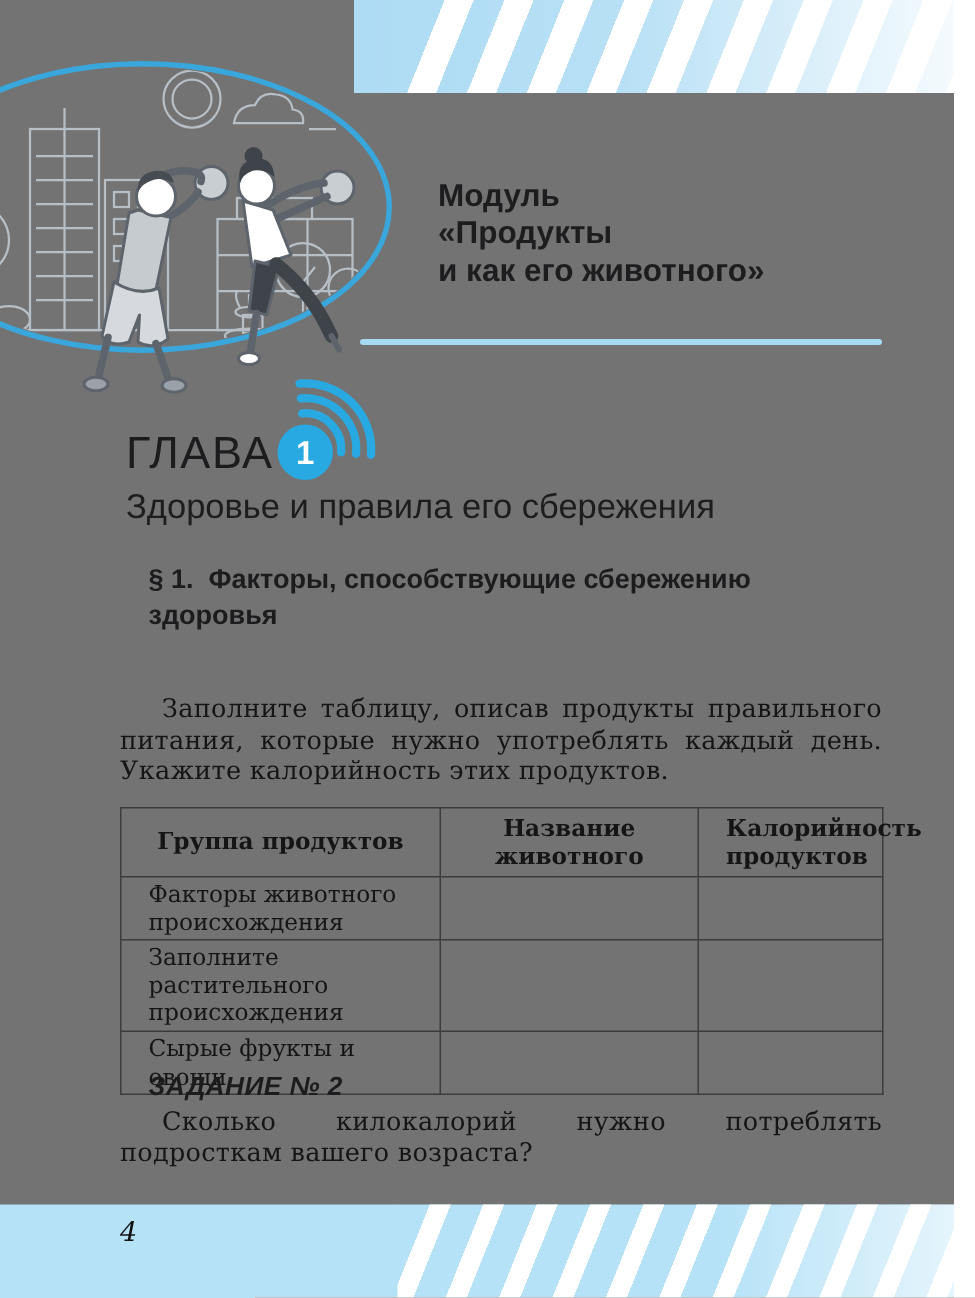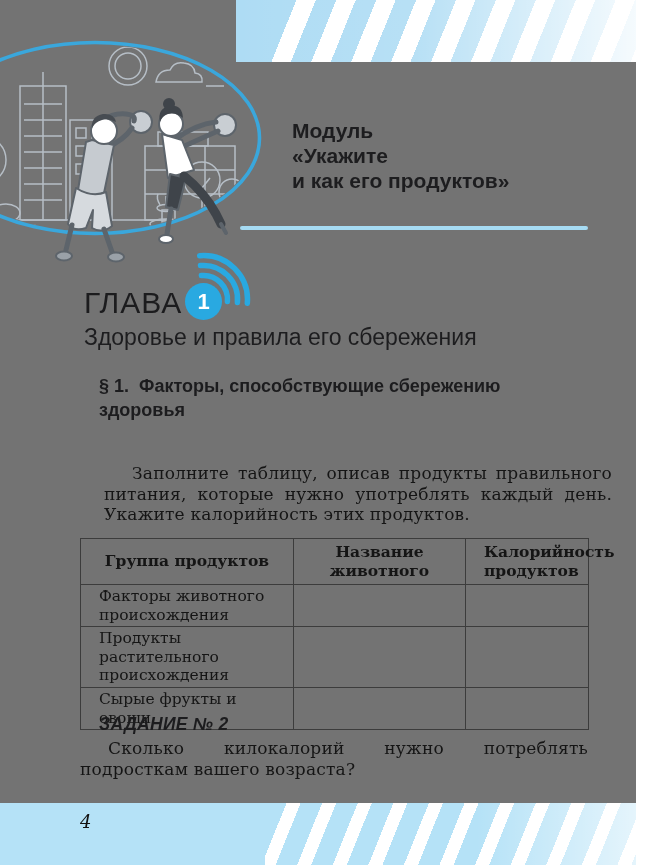--- a/index.html
+++ b/index.html
@@ -46,21 +46,21 @@
   .task-label{
     position:absolute;left:99px;font-size:17.5px;font-weight:700;font-style:italic;color:#1c1c1e;letter-spacing:.3px;
   }
   .task1-label{top:440px;}
   .task2-label{top:714px;}
   .body-text{
     position:absolute;left:80px;width:508px;margin:0;
     font-family:"DejaVu Serif",serif;font-size:17px;line-height:20.5px;letter-spacing:.2px;
     text-align:justify;text-indent:28px;color:#151515;
   }
-  .task1-text{top:463px;margin-left:24px;}
+  .task1-text{top:463px;}
   .task2-text{top:738px;}
   
   .products-table{
     position:absolute;left:80px;top:538px;width:508px;border-collapse:collapse;table-layout:fixed;
     font-family:"DejaVu Serif",serif;font-size:15.5px;color:#151515;
   }
   .products-table th,.products-table td{border:1.5px solid #3c3c3c;padding:2px 18px;}
   .products-table th{font-weight:700;text-align:center;vertical-align:middle;height:41px;line-height:1.18;}
   .products-table td{vertical-align:top;text-align:left;line-height:1.2;}
   .col-group{width:213px;}.col-name{width:172px;}.col-cal{width:123px;}
@@ -182,22 +182,22 @@
       <path d="M250 146 L266 150 L258 182 L246 179 Z" fill="#3f444a"></path>
       <path d="M264 148 Q284 164 296 186 L301 196" fill="none" stroke="#3f444a" stroke-width="9"></path>
       <path d="M301 196 L306 205" fill="none" stroke-width="4"></path>
       <path d="M251 181 L247 206" fill="none" stroke-width="5"></path>
       <ellipse cx="246" cy="211" rx="7" ry="4" fill="#ffffff"></ellipse>
     </g>
   </svg>
 
   <div class="module-title">
     <div>Модуль</div>
-    <div>«Укажите</div>
-    <div>и как его продуктов»</div>
+    <div>«Продукты</div>
+    <div>и как его животного»</div>
   </div>
 
   <div class="blue-rule"></div>
 
   <div class="chapter-label">ГЛАВА</div>
   <svg class="chapter-arcs" viewBox="0 0 66 59">
     <g fill="none" stroke="#29a9e1" stroke-width="5.5" stroke-linecap="round">
       <path d="M8.4 29.6 A24 24 0 0 1 34.4 55.6"></path>
       <path d="M7.5 19.6 A34 34 0 0 1 44.4 56.5"></path>
       <path d="M6.7 9.7 A44 44 0 0 1 54.3 57.3"></path>
@@ -223,21 +223,21 @@
         <th>Калорийность продуктов</th>
       </tr>
     </thead>
     <tbody>
       <tr class="row-h">
         <td>Факторы животного происхождения</td>
         <td></td>
         <td></td>
       </tr>
       <tr class="row-h">
-        <td>Продукты растительного происхождения</td>
+        <td>Заполните растительного происхождения</td>
         <td></td>
         <td></td>
       </tr>
       <tr class="row-h row-h3">
         <td>Сырые фрукты и овощи</td>
         <td></td>
         <td></td>
       </tr>
     </tbody>
   </table>

